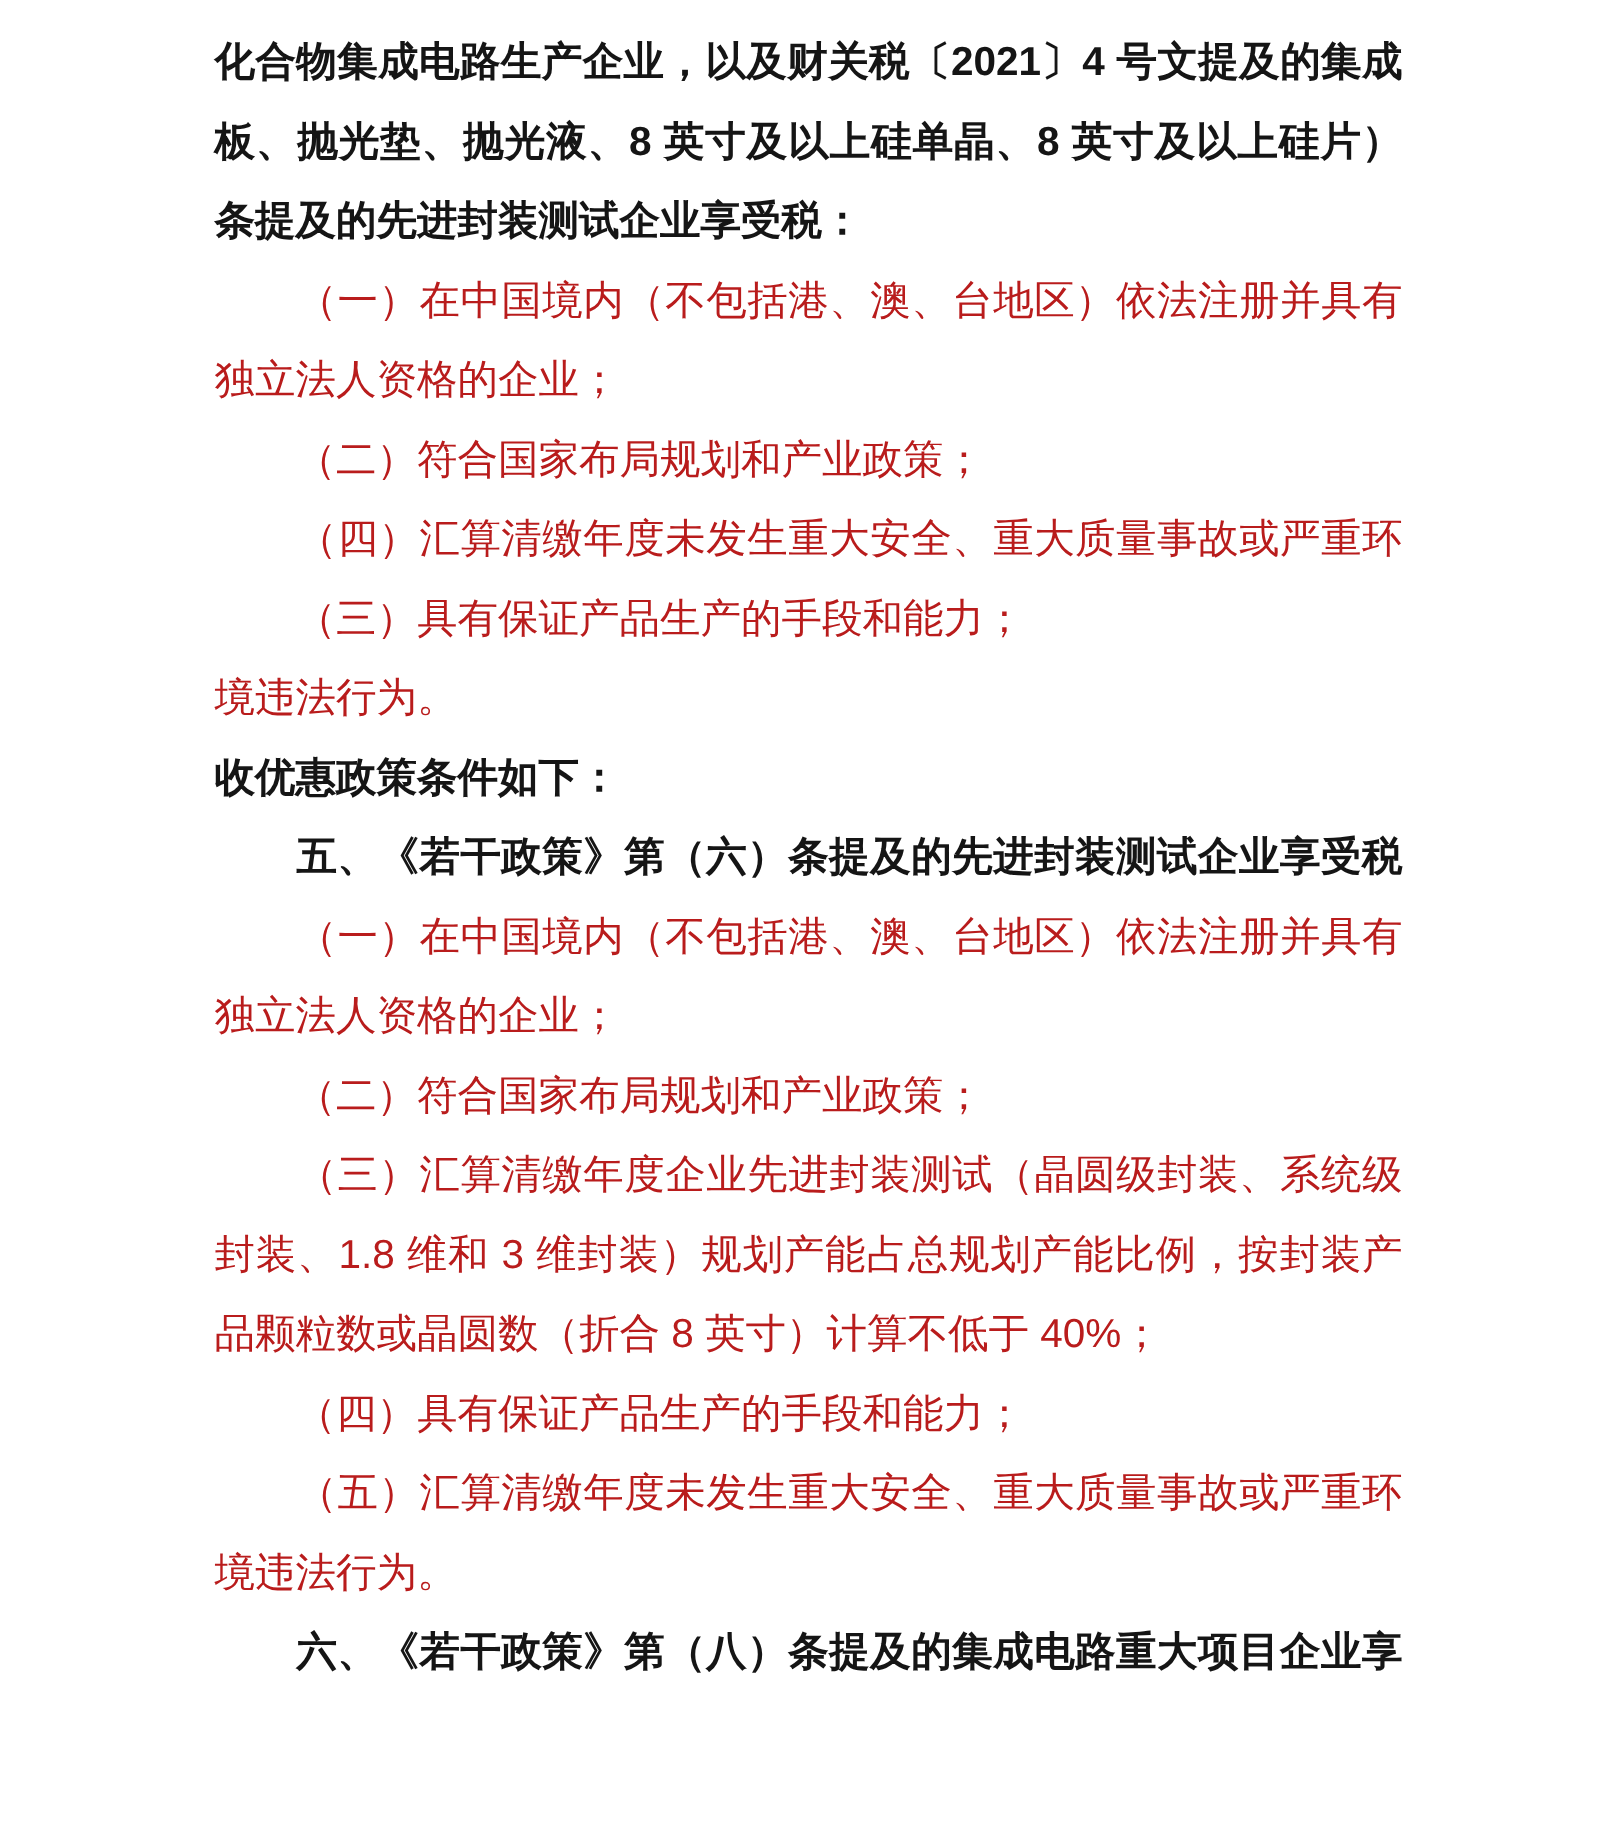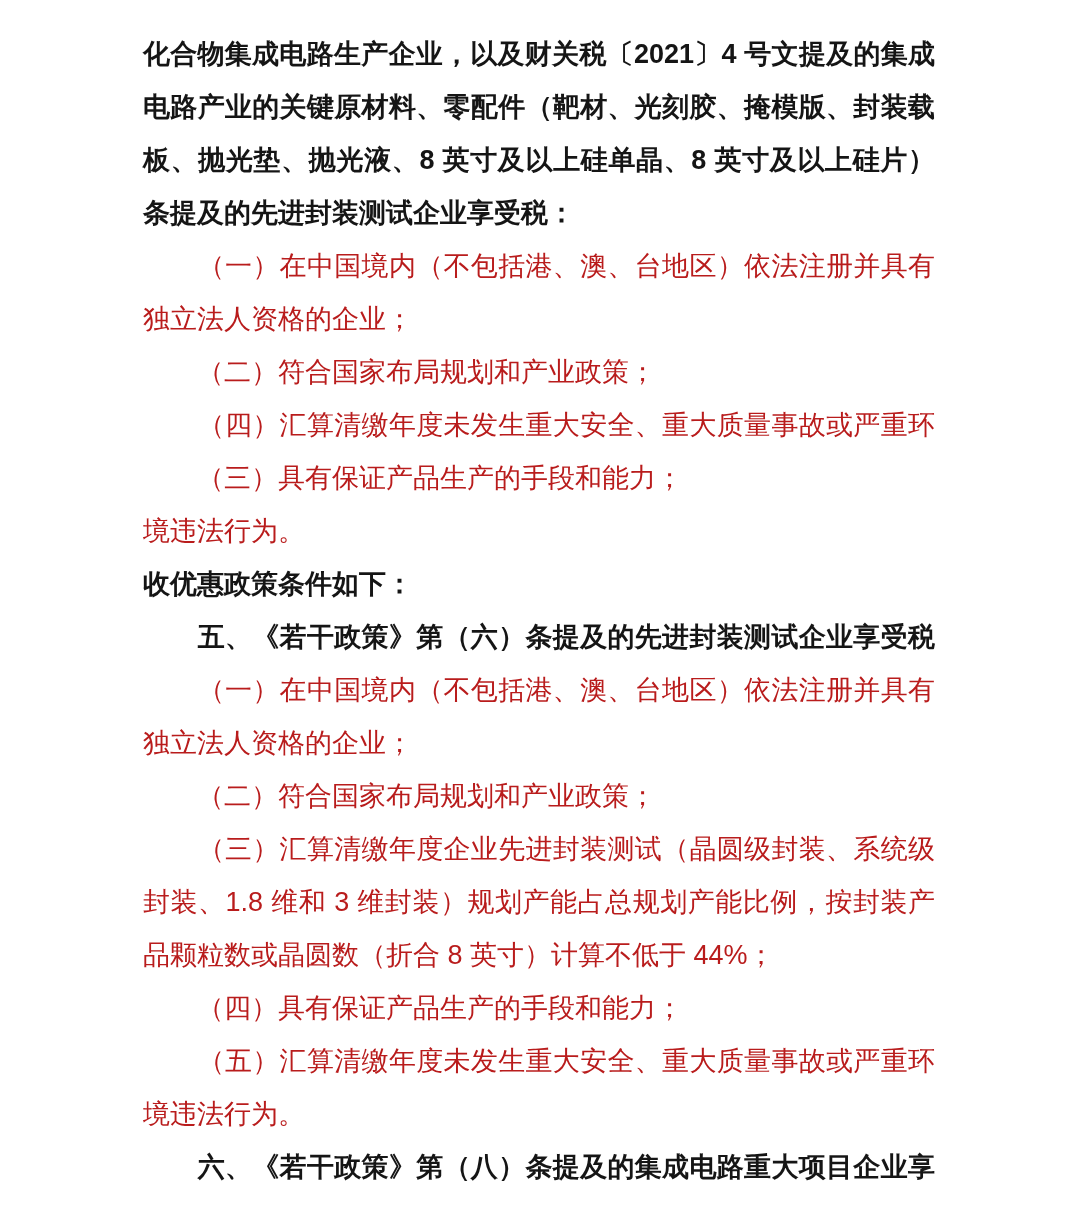--- a/index.html
+++ b/index.html
@@ -10,21 +10,21 @@
   .page {
     position: relative;
     width: 1080px;
     height: 1217px;
     background: #ffffff;
     overflow: hidden;
   }
   .textblock {
     position: absolute;
     left: 143px;
-    top: 28px;
+    top: 15px;
     width: 792px;
   }
   .ln {
     font-family: Liberation Sans, sans-serif;
     font-size: 27px;
     line-height: 53px;
     height: 53px;
     color: #b91c1c;
     white-space: pre-wrap;
     text-align: left;
@@ -41,35 +41,34 @@
     font-weight: 700;
     color: #151515;
   }
 </style>
 </head>
 <body>
 
 <div class="page">
   <div class="textblock">
     <div class="ln h j">化合物集成电路生产企业，以及财关税〔2021〕4 号文提及的集成</div>
-    <div class="ln h j">电路产业的关键原材料、零配件（靶材、光刻胶、掩模版、封装载</div>
     <div class="ln h j">板、抛光垫、抛光液、8 英寸及以上硅单晶、8 英寸及以上硅片）</div>
     <div class="ln h">条提及的先进封装测试企业享受税：</div>
     <div class="ln j">　　（一）在中国境内（不包括港、澳、台地区）依法注册并具有</div>
     <div class="ln">独立法人资格的企业；</div>
     <div class="ln">　　（二）符合国家布局规划和产业政策；</div>
     <div class="ln j">　　（四）汇算清缴年度未发生重大安全、重大质量事故或严重环</div>
     <div class="ln">　　（三）具有保证产品生产的手段和能力；</div>
     <div class="ln">境违法行为。</div>
     <div class="ln h">收优惠政策条件如下：</div>
     <div class="ln h j">　　五、《若干政策》第（六）条提及的先进封装测试企业享受税</div>
     <div class="ln j">　　（一）在中国境内（不包括港、澳、台地区）依法注册并具有</div>
     <div class="ln">独立法人资格的企业；</div>
     <div class="ln">　　（二）符合国家布局规划和产业政策；</div>
     <div class="ln j">　　（三）汇算清缴年度企业先进封装测试（晶圆级封装、系统级</div>
     <div class="ln j">封装、1.8 维和 3 维封装）规划产能占总规划产能比例，按封装产</div>
-    <div class="ln">品颗粒数或晶圆数（折合 8 英寸）计算不低于 44%；</div>
+    <div class="ln">品颗粒数或晶圆数（折合 8 英寸）计算不低于 40%；</div>
     <div class="ln">　　（四）具有保证产品生产的手段和能力；</div>
     <div class="ln j">　　（五）汇算清缴年度未发生重大安全、重大质量事故或严重环</div>
     <div class="ln">境违法行为。</div>
     <div class="ln h j">　　六、《若干政策》第（八）条提及的集成电路重大项目企业享</div>
   </div>
 </div>
 
 </body></html>

